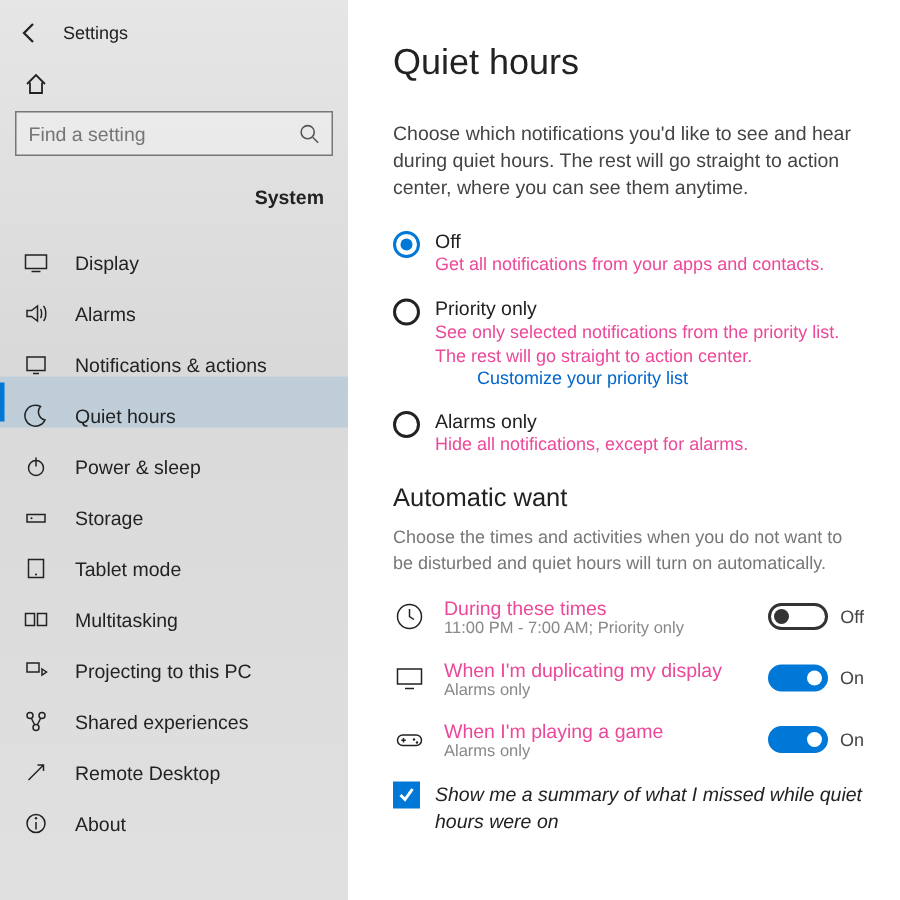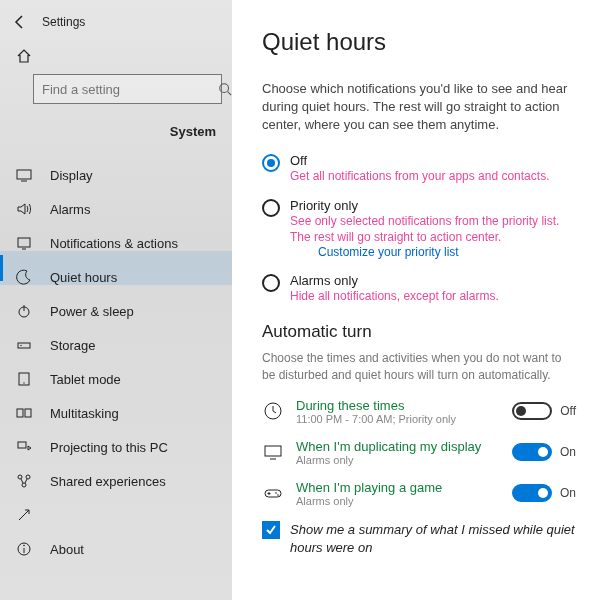--- a/index.html
+++ b/index.html
@@ -1,21 +1,21 @@
 <!DOCTYPE html>
 <html><head>
 <meta charset="utf-8">
 <style>
   * { box-sizing: border-box; margin: 0; padding: 0; font-family: "Segoe UI", Arial, sans-serif; }
   body { width: 600px; height: 600px; overflow: hidden; display: flex; background: #fff; font-size: 13px; color: #222; }
   .sidebar { width: 232px; height: 100%; background: linear-gradient(180deg,#e6e6e6,#d9d9d9 40%,#e0e0e0); padding-top: 10px; }
   .top-row { display: flex; align-items: center; gap: 14px; padding: 4px 4px 14px 12px; }
   .top-row .title { font-size: 12px; }
   .home-row { padding: 4px 16px 10px 16px; }
-  .search-wrap { padding: 0 10px 14px 10px; margin-left: 23px; }
+  .search-wrap { padding: 0 10px 14px 10px; }
   .search-box { display: flex; align-items: center; height: 30px; border: 1px solid #777; background: rgba(255,255,255,0.3); padding: 0 8px; }
   .search-box input { flex: 1; border: none; background: transparent; outline: none; font-size: 13px; color: #333; }
   .sys-heading { font-weight: 600; font-size: 13px; padding: 6px 16px 10px 16px; text-align: right; }
   .nav-item { display: flex; align-items: flex-end; gap: 18px; height: 34px; padding: 0 16px; cursor: pointer; }
   .nav-item .ic { width: 16px; height: 16px; display: flex; align-items: center; justify-content: center; }
   .nav-item.active { position: relative; background: rgba(0,120,215,0.12); }
   .nav-item.active::before { content:""; position:absolute; left:0; top:4px; bottom:4px; width:3px; background:#0078d7; }
   .nav-item span.label { font-size: 13px; color: #222; }
 
   .main { flex: 1; height: 100%; overflow-y: auto; padding: 28px 24px 20px 30px; }
@@ -26,21 +26,21 @@
   .radio.selected { border-color: #0078d7; }
   .radio.selected .dot { width: 8px; height: 8px; background:#0078d7; border-radius:50%; }
   .opt-body .opt-title { font-size: 13px; color:#222; }
   .opt-body .opt-desc { font-size: 12px; color: #ec4899; line-height:1.35; }
   .link { color:#0066cc; font-size:12px; cursor:pointer;margin-left:28px; }
   h2 { font-size: 17px; font-weight: 500; margin: 18px 0 8px 0; }
   .sub { font-size: 12px; color:#777; margin-bottom: 14px; line-height:1.4; }
   .rule-row { display:flex; align-items:center; gap:12px; margin-bottom:14px; }
   .rule-icon { width:22px; height:22px; flex-shrink:0; display:flex; align-items:center; justify-content:center; }
   .rule-txt { flex:1; }
-  .rule-txt .t { font-size:13px; color:#15803d; }
+  .rule-txt .t { font-size:13px; color:#ec4899; }
   .rule-txt .s { font-size:11px; color:#888; }
   .toggle-wrap { display:flex; align-items:center; gap:8px; }
   .toggle { width:40px; height:18px; border:2px solid #333; border-radius:10px; position:relative; cursor:pointer; }
   .toggle .knob { width:10px; height:10px; border-radius:50%; background:#333; position:absolute; top:2px; left:2px; }
   .toggle.on { background:#0078d7; border-color:#0078d7; }
   .toggle.on .knob { background:#fff; left:auto; right:2px; }
   .toggle-label { font-size:12px; color:#444; }
   .check-row { display:flex; gap:10px; align-items:flex-start; margin-top:8px; }
   .checkbox { width:18px; height:18px; background:#0078d7; display:flex; align-items:center; justify-content:center; flex-shrink:0; cursor:pointer; }
   .check-label { font-size:13px; color:#222; line-height:1.4;font-style:italic; }
@@ -168,20 +168,21 @@
         </svg>
       </span>
     <span class="label">Shared experiences</span>
   </div>
   <div class="nav-item">
     <span class="ic">
         <svg width="16" height="16" viewBox="0 0 16 16">
           <path d="M3 13l10-10M9 3h4v4" stroke="#222" fill="none"></path>
         </svg>
       </span>
+    <span class="label">Remote Desktop</span>
   </div>
   <div class="nav-item">
     <span class="ic">
         <svg width="16" height="16" viewBox="0 0 16 16">
           <circle cx="8" cy="8" r="6" stroke="#222" fill="none"></circle>
           <line x1="8" y1="7" x2="8" y2="12" stroke="#222"></line>
           <circle cx="8" cy="4.5" r="0.8" fill="#222"></circle>
         </svg>
       </span>
     <span class="label">About</span>
@@ -212,21 +213,21 @@
   </div>
 
   <div class="radio-opt">
     <div class="radio"></div>
     <div class="opt-body">
       <div class="opt-title">Alarms only</div>
       <div class="opt-desc">Hide all notifications, except for alarms.</div>
     </div>
   </div>
 
-  <h2>Automatic turn</h2>
+  <h2>Automatic want</h2>
   <p class="sub">Choose the times and activities when you do not want to be disturbed and quiet hours will turn on automatically.</p>
 
   <div class="rule-row">
     <span class="rule-icon">
         <svg width="20" height="20" viewBox="0 0 20 20">
           <circle cx="10" cy="10" r="8" stroke="#222" fill="none"></circle>
           <path d="M10 5v5l3 2" stroke="#222" fill="none"></path>
         </svg>
       </span>
     <div class="rule-txt">

